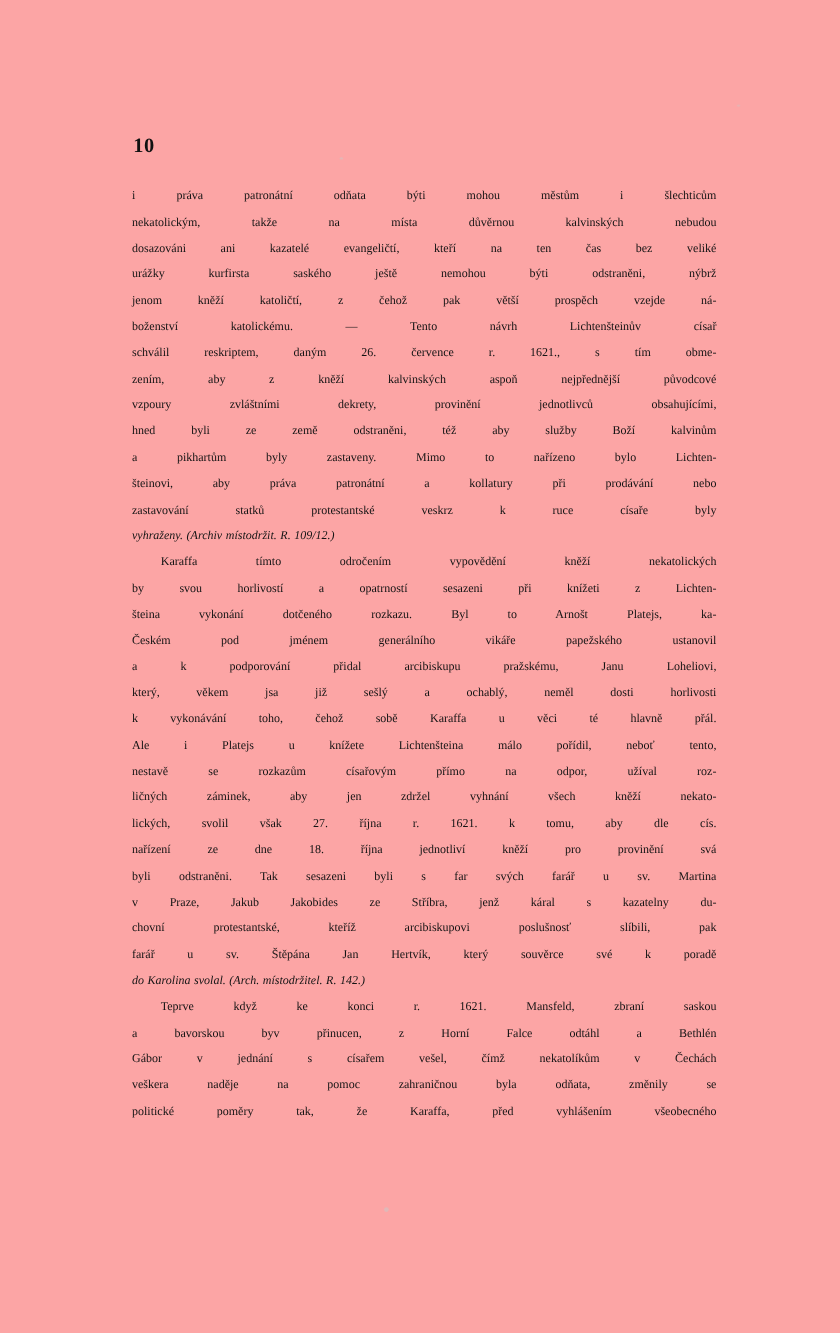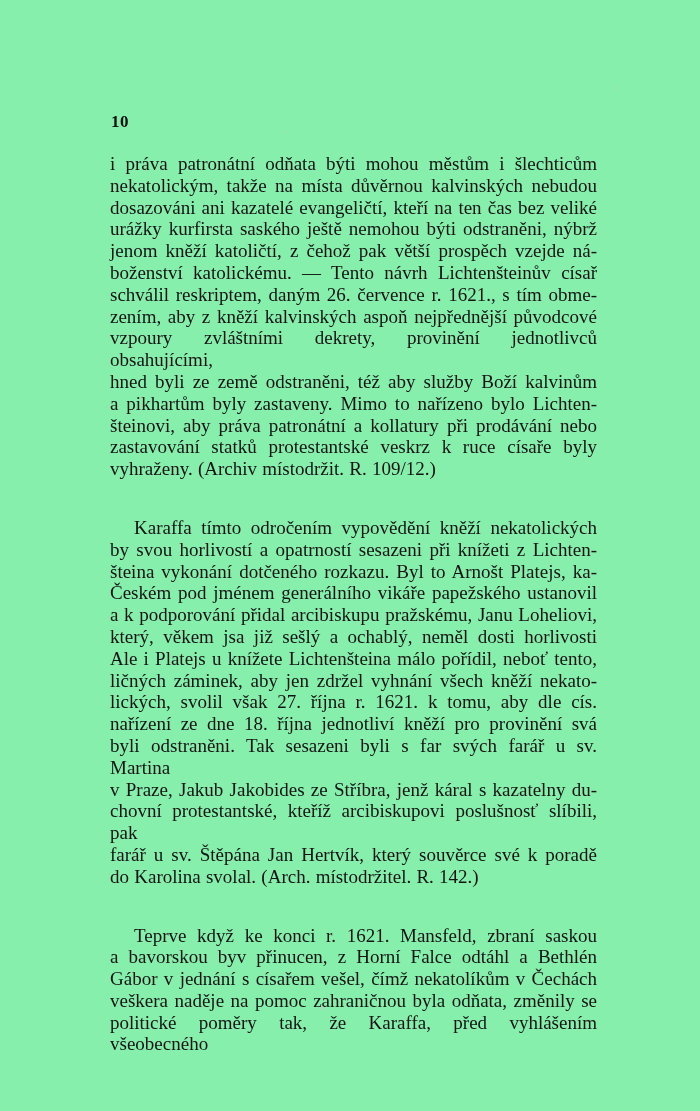--- a/index.html
+++ b/index.html
@@ -11,52 +11,52 @@
     height: 1111px;
     background: #fdfdfc;
     position: relative;
     overflow: hidden;
     font-family: "Liberation Serif", "DejaVu Serif", serif;
     color: #141414;
   }
   .scan-page {
     position: absolute;
     inset: 0;
-    background: #86efac;
+    background: #fca5a5;
   }
   .page-number {
     position: absolute;
     left: 111px;
     top: 112px;
     font-size: 17px;
     font-weight: bold;
     letter-spacing: 0.5px;
     color: #111;
   }
   .text-block {
     position: absolute;
     left: 110px;
     top: 153px;
     width: 487px;
-    font-size: 19px;
+    font-size: 10px;
     line-height: 21.8px;
     color: #141414;
   }
   .line {
     text-align: justify;
     text-align-last: justify;
     white-space: normal;
     word-spacing: 0.5px;
   }
   .line.indent {
     text-indent: 24px;
-    margin-top: 37px;
   }
   .line.last {
     text-align-last: left;
+    font-style: italic;
   }
   
   .speck {
     position: absolute;
     background: #c9c9c9;
     border-radius: 50%;
   }
   .speck-1 { left: 320px; top: 1006px; width: 4px; height: 4px; opacity: 0.55; }
   .speck-2 { left: 283px; top: 131px;  width: 3px; height: 2px; opacity: 0.45; }
   .speck-3 { left: 614px; top: 87px;   width: 3px; height: 2px; opacity: 0.35; }
@@ -81,21 +81,23 @@
       <div class="line">a pikhartům byly zastaveny. Mimo to nařízeno bylo Lichten-</div>
       <div class="line">šteinovi, aby práva patronátní a kollatury při prodávání nebo</div>
       <div class="line">zastavování statků protestantské veskrz k ruce císaře byly</div>
       <div class="line last">vyhraženy. (Archiv místodržit. R. 109/12.)</div>
       <div class="line indent">Karaffa tímto odročením vypovědění kněží nekatolických</div>
       <div class="line">by svou horlivostí a opatrností sesazeni při knížeti z Lichten-</div>
       <div class="line">šteina vykonání dotčeného rozkazu. Byl to Arnošt Platejs, ka-</div>
       <div class="line">Českém pod jménem generálního vikáře papežského ustanovil</div>
       <div class="line">a k podporování přidal arcibiskupu pražskému, Janu Loheliovi,</div>
       <div class="line">který, věkem jsa již sešlý a ochablý, neměl dosti horlivosti</div>
+      <div class="line">k vykonávání toho, čehož sobě Karaffa u věci té hlavně přál.</div>
       <div class="line">Ale i Platejs u knížete Lichtenšteina málo pořídil, neboť tento,</div>
+      <div class="line">nestavě se rozkazům císařovým přímo na odpor, užíval roz-</div>
       <div class="line">ličných záminek, aby jen zdržel vyhnání všech kněží nekato-</div>
       <div class="line">lických, svolil však 27. října r. 1621. k tomu, aby dle cís.</div>
       <div class="line">nařízení ze dne 18. října jednotliví kněží pro provinění svá</div>
       <div class="line">byli odstraněni. Tak sesazeni byli s far svých farář u sv. Martina</div>
       <div class="line">v Praze, Jakub Jakobides ze Stříbra, jenž káral s kazatelny du-</div>
       <div class="line">chovní protestantské, kteříž arcibiskupovi poslušnosť slíbili, pak</div>
       <div class="line">farář u sv. Štěpána Jan Hertvík, který souvěrce své k poradě</div>
       <div class="line last">do Karolina svolal. (Arch. místodržitel. R. 142.)</div>
       <div class="line indent">Teprve když ke konci r. 1621. Mansfeld, zbraní saskou</div>
       <div class="line">a bavorskou byv přinucen, z Horní Falce odtáhl a Bethlén</div>

